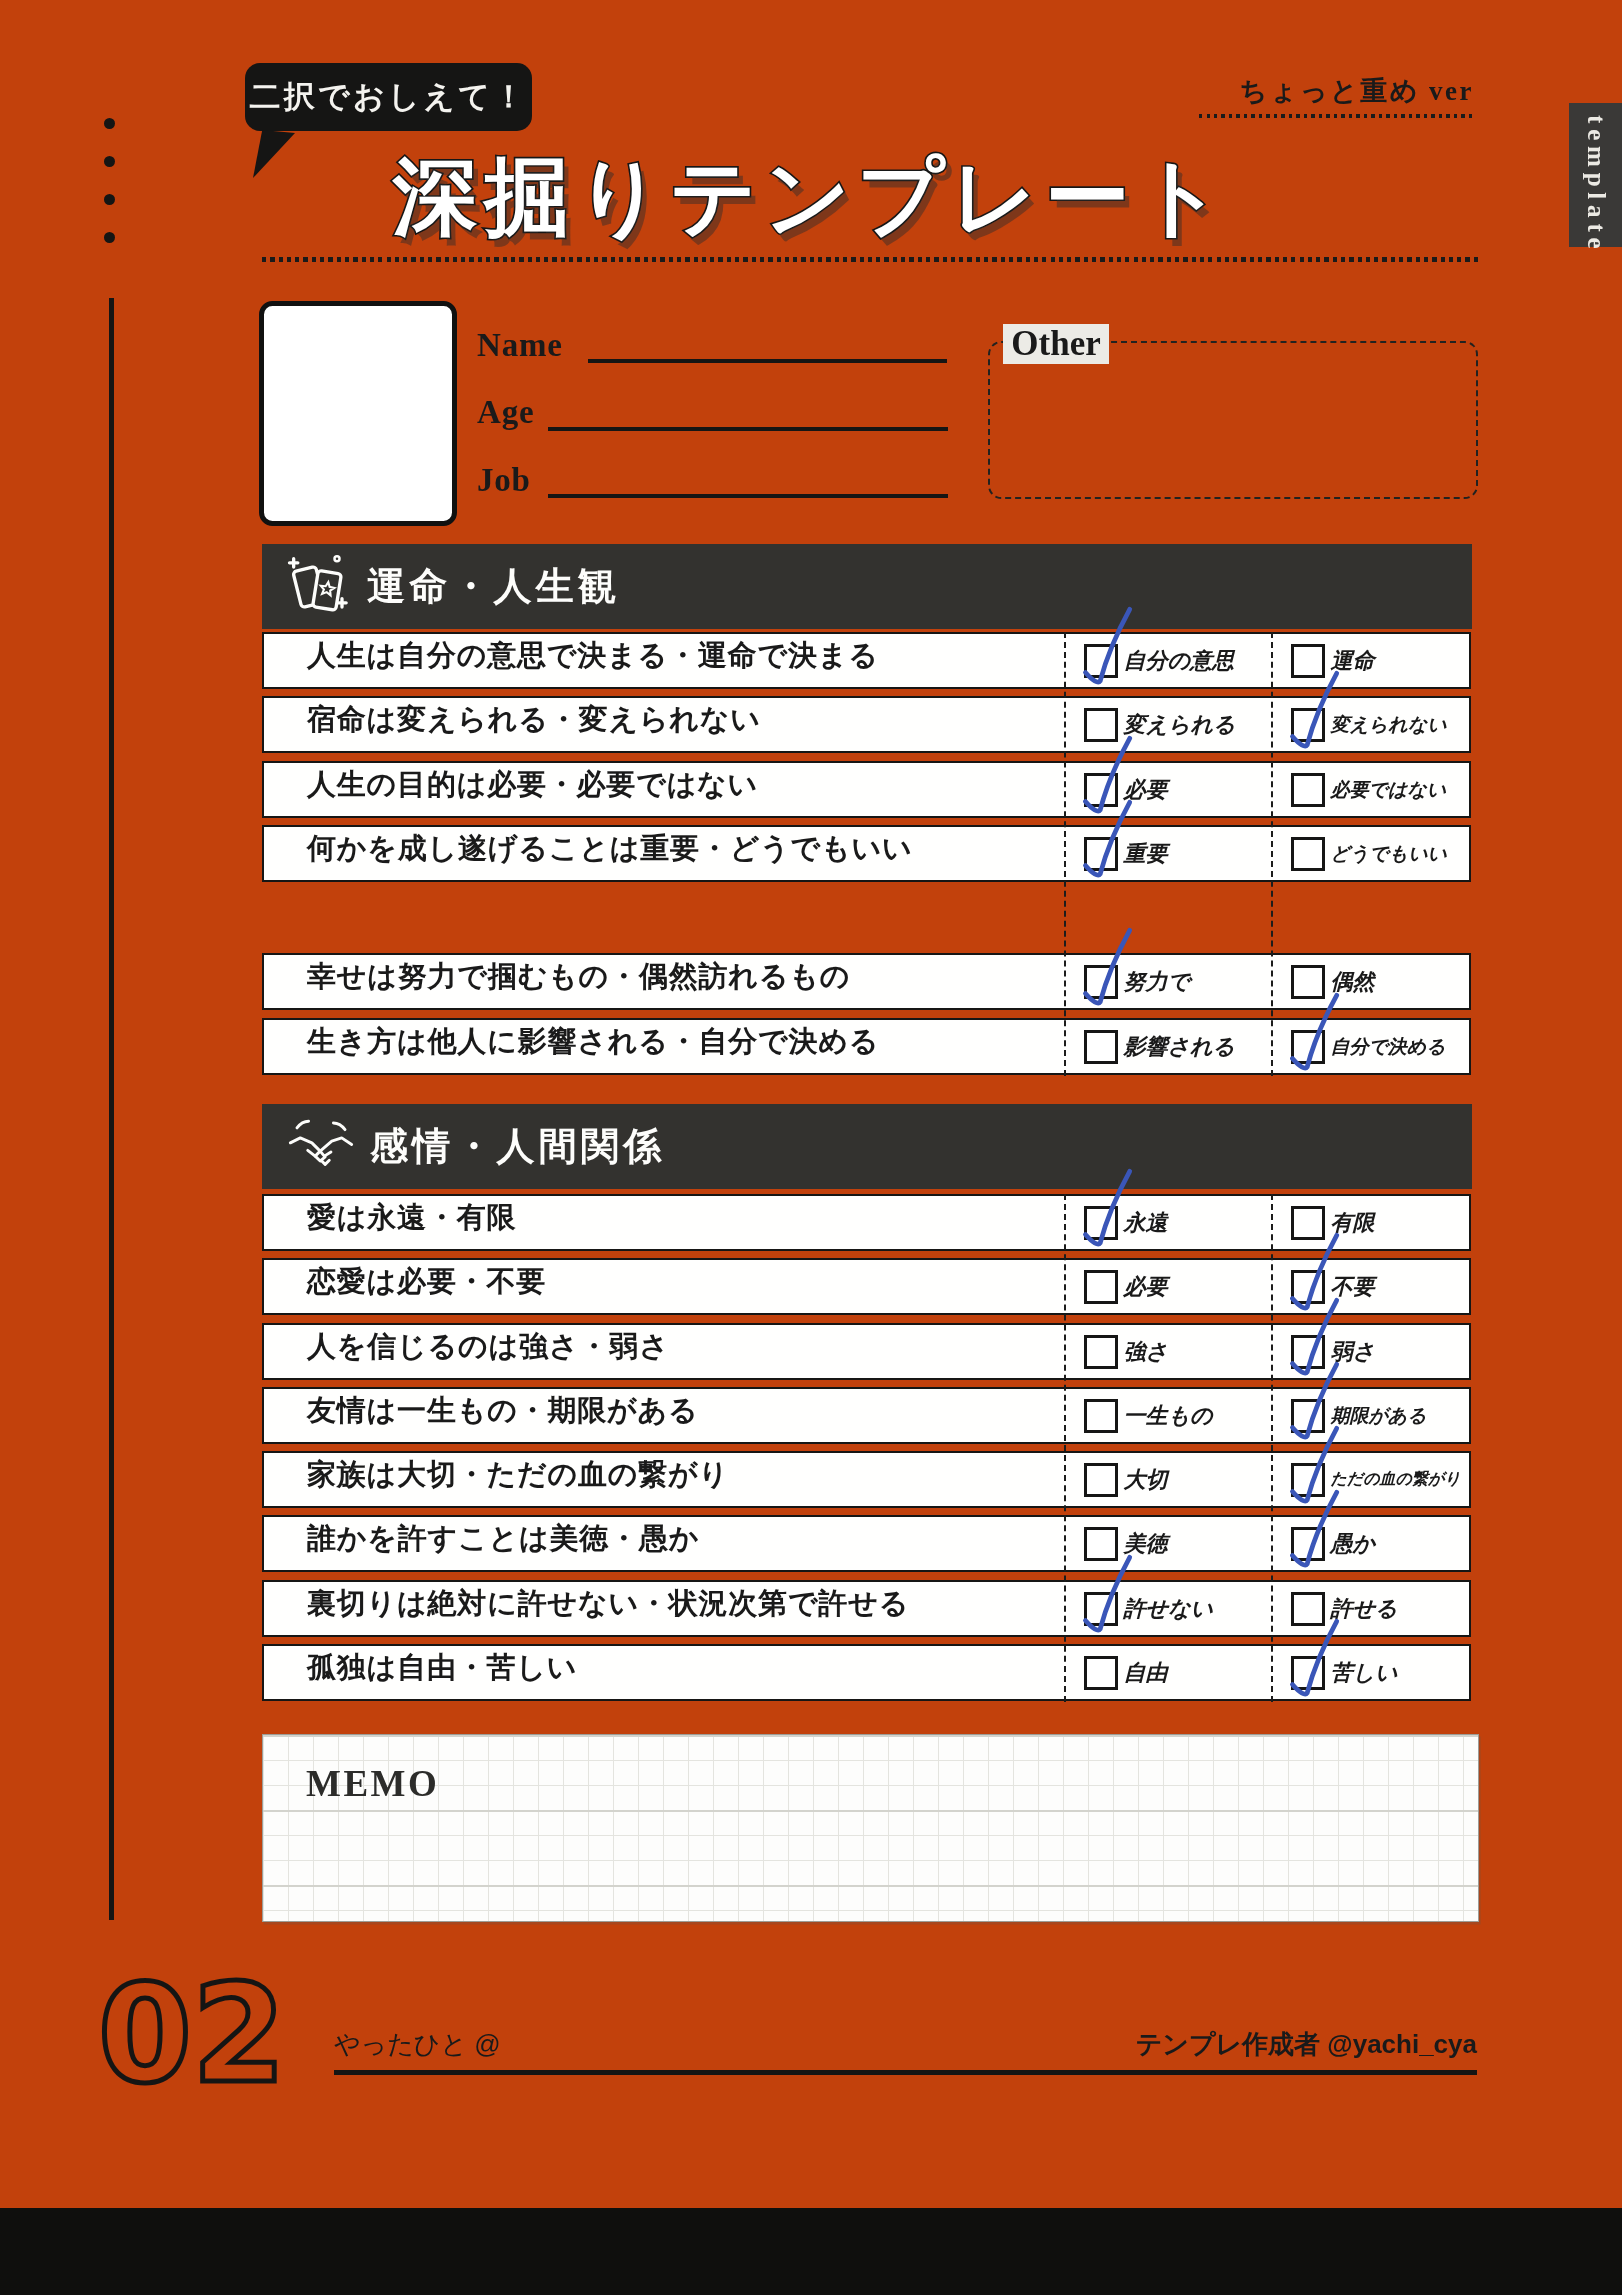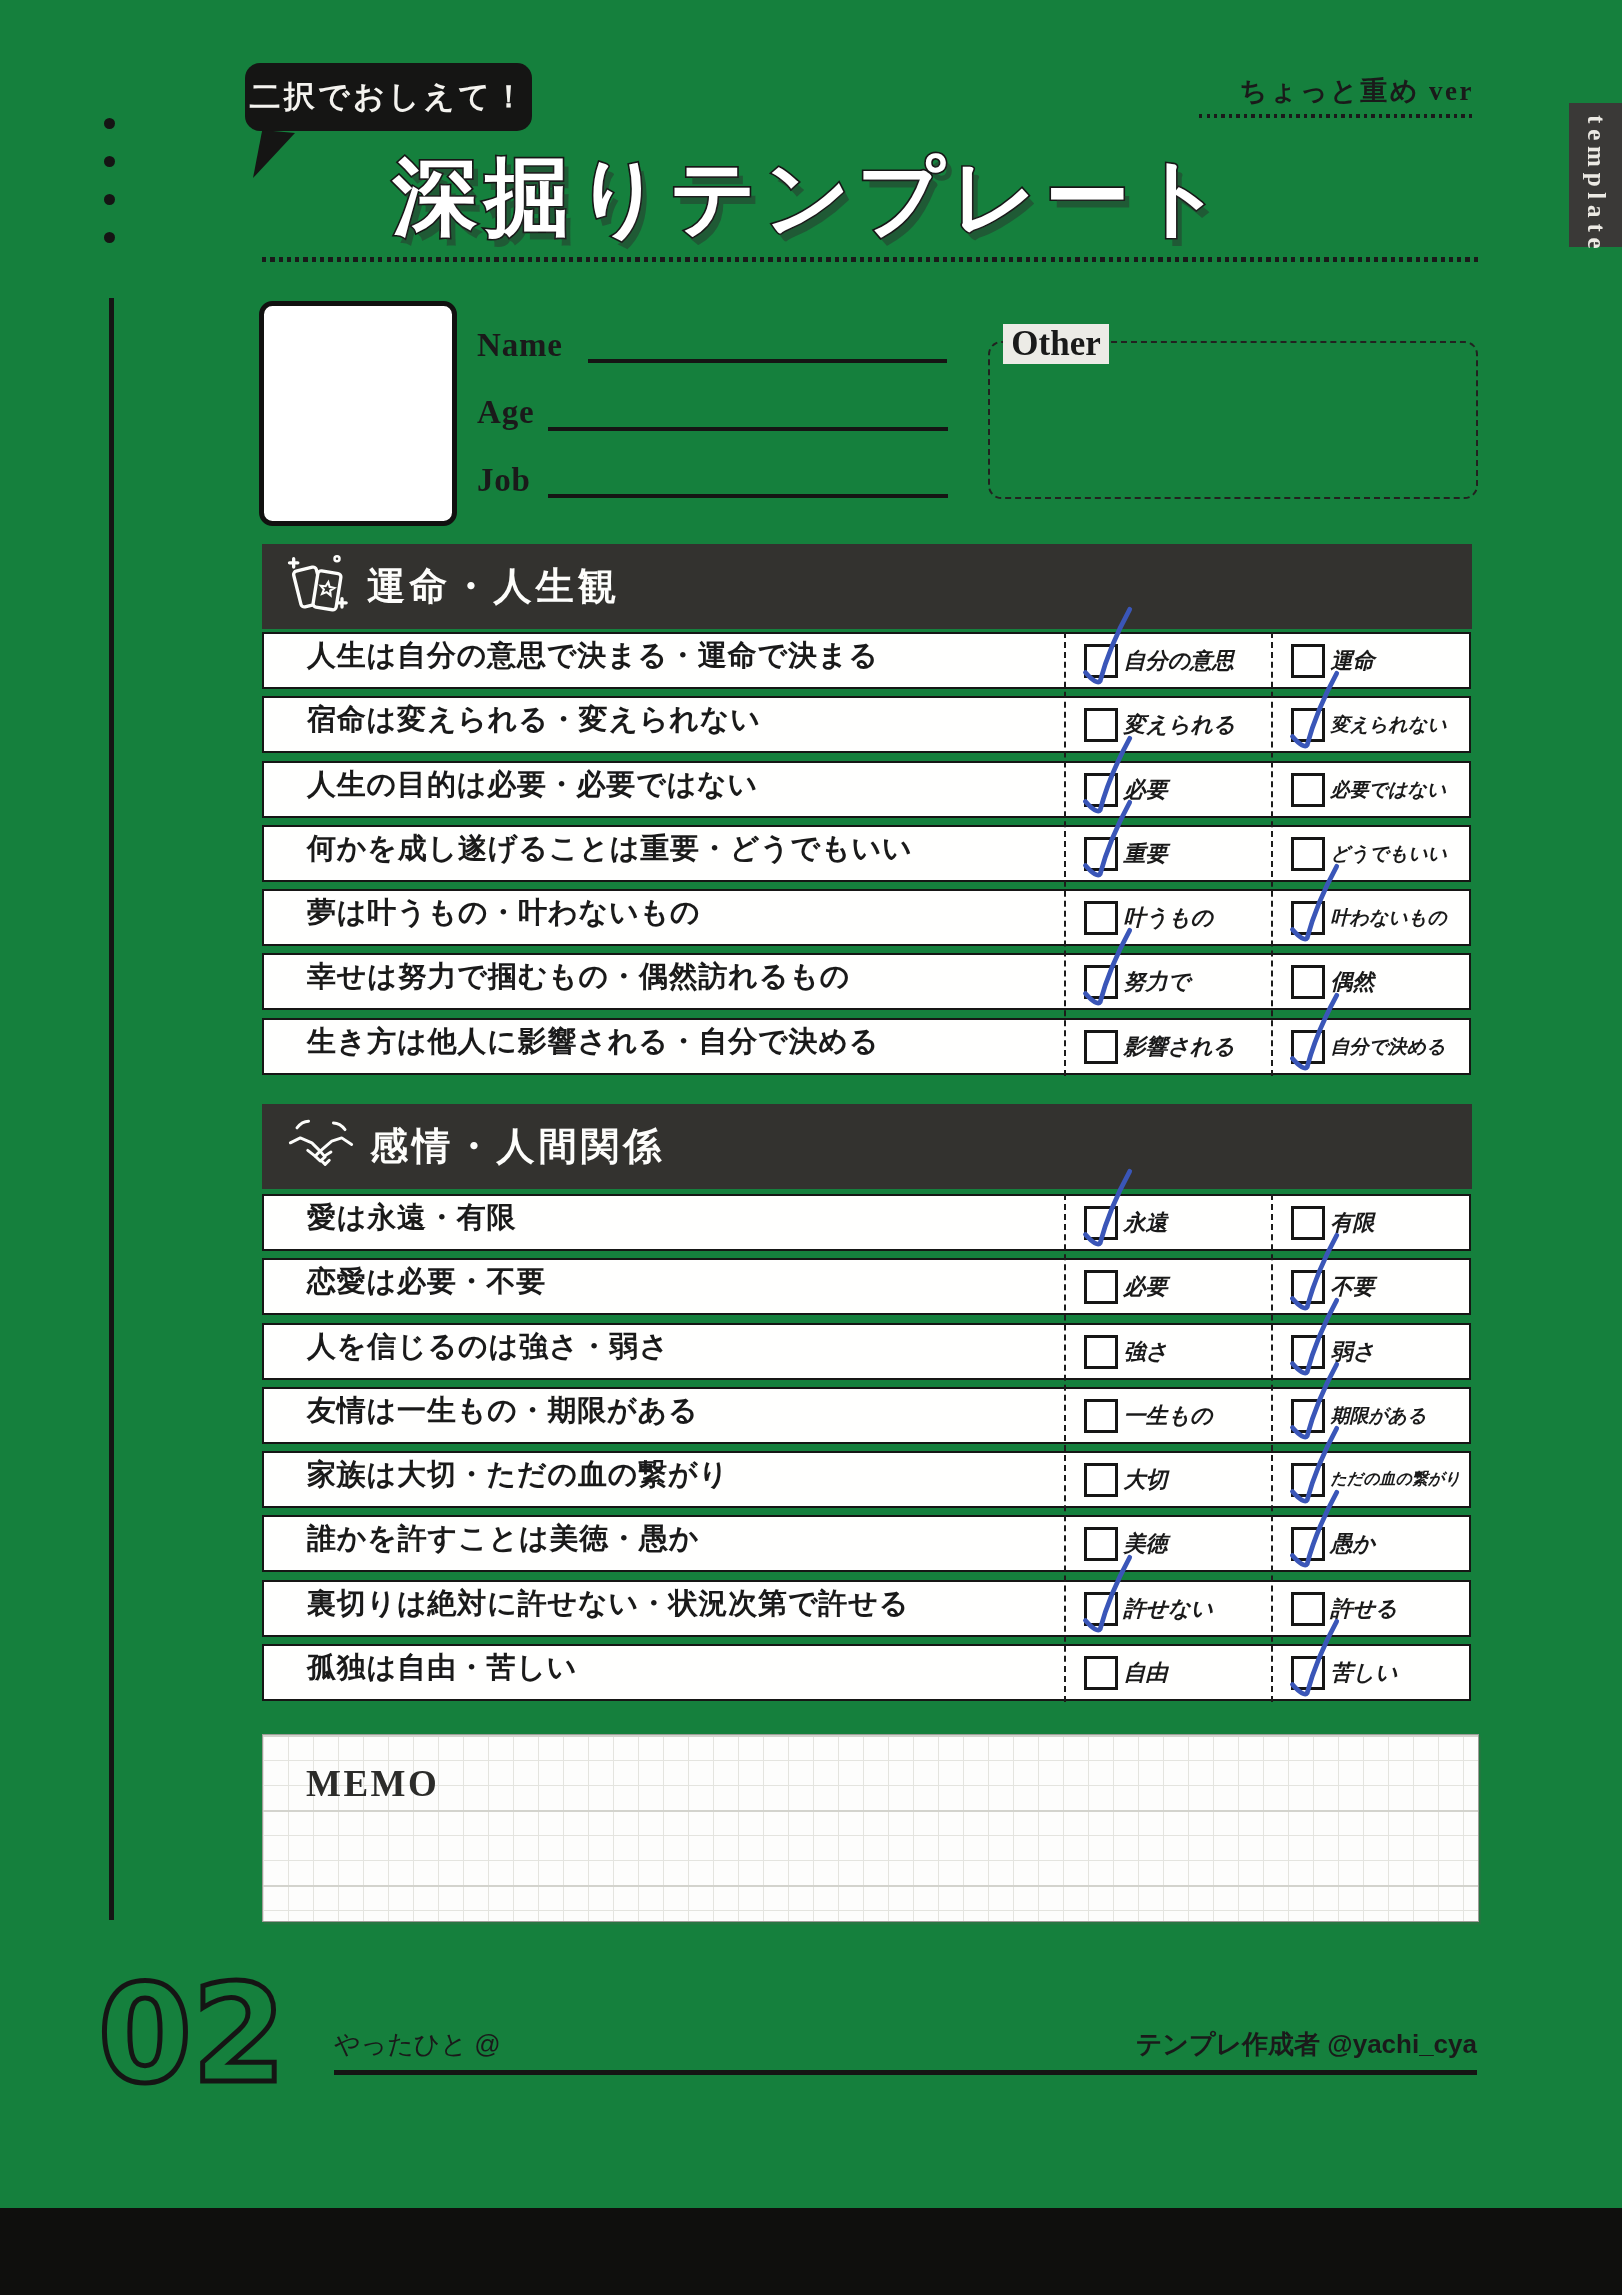--- a/index.html
+++ b/index.html
@@ -1,16 +1,16 @@
 <!DOCTYPE html>
 <html style="font-size:13.4px"><head>
 <meta charset="utf-8">
 <style>
   html,body{margin:0;padding:0;background:#ecebe6;}
-  #page{position:relative;width:1623px;height:2295px;background:#15803d;overflow:hidden;
+  #page{position:relative;width:1623px;height:2295px;background:#c2410c;overflow:hidden;
         font-family:"Liberation Serif","DejaVu Serif",serif;color:#1a1a1a;}
 
   
   .rail-dot{position:absolute;left:104px;width:11px;height:11px;border-radius:50%;background:#151514;}
   .d1{top:118px}.d2{top:156px}.d3{top:194px}.d4{top:232px}
   .rail-line{position:absolute;left:109px;top:298px;width:5px;height:1622px;background:#151514;}
 
   
   .bubble{position:absolute;left:245px;top:63px;width:287px;height:68px;background:#151514;
           border-radius:15px;display:flex;align-items:center;justify-content:center;}
@@ -200,35 +200,20 @@
               <use href="#chkpath"></use>
             </svg>
           </span>
           <span class="olab">重要</span>
         </div>
       <div class="opt o2">
           <span class="cbox"></span>
           <span class="olab m">どうでもいい</span>
         </div>
     </div>
-    <div class="trow" style="top:257px">
-      <div class="q">夢は叶うもの・叶わないもの</div>
-      <div class="opt o1">
-          <span class="cbox"></span>
-          <span class="olab">叶うもの</span>
-        </div>
-      <div class="opt o2">
-          <span class="cbox on">
-            <svg class="chk" viewBox="0 0 110 150">
-              <use href="#chkpath"></use>
-            </svg>
-          </span>
-          <span class="olab m">叶わないもの</span>
-        </div>
-    </div>
     <div class="trow" style="top:321px">
       <div class="q">幸せは努力で掴むもの・偶然訪れるもの</div>
       <div class="opt o1">
           <span class="cbox on">
             <svg class="chk" viewBox="0 0 110 150">
               <use href="#chkpath"></use>
             </svg>
           </span>
           <span class="olab">努力で</span>
         </div>

